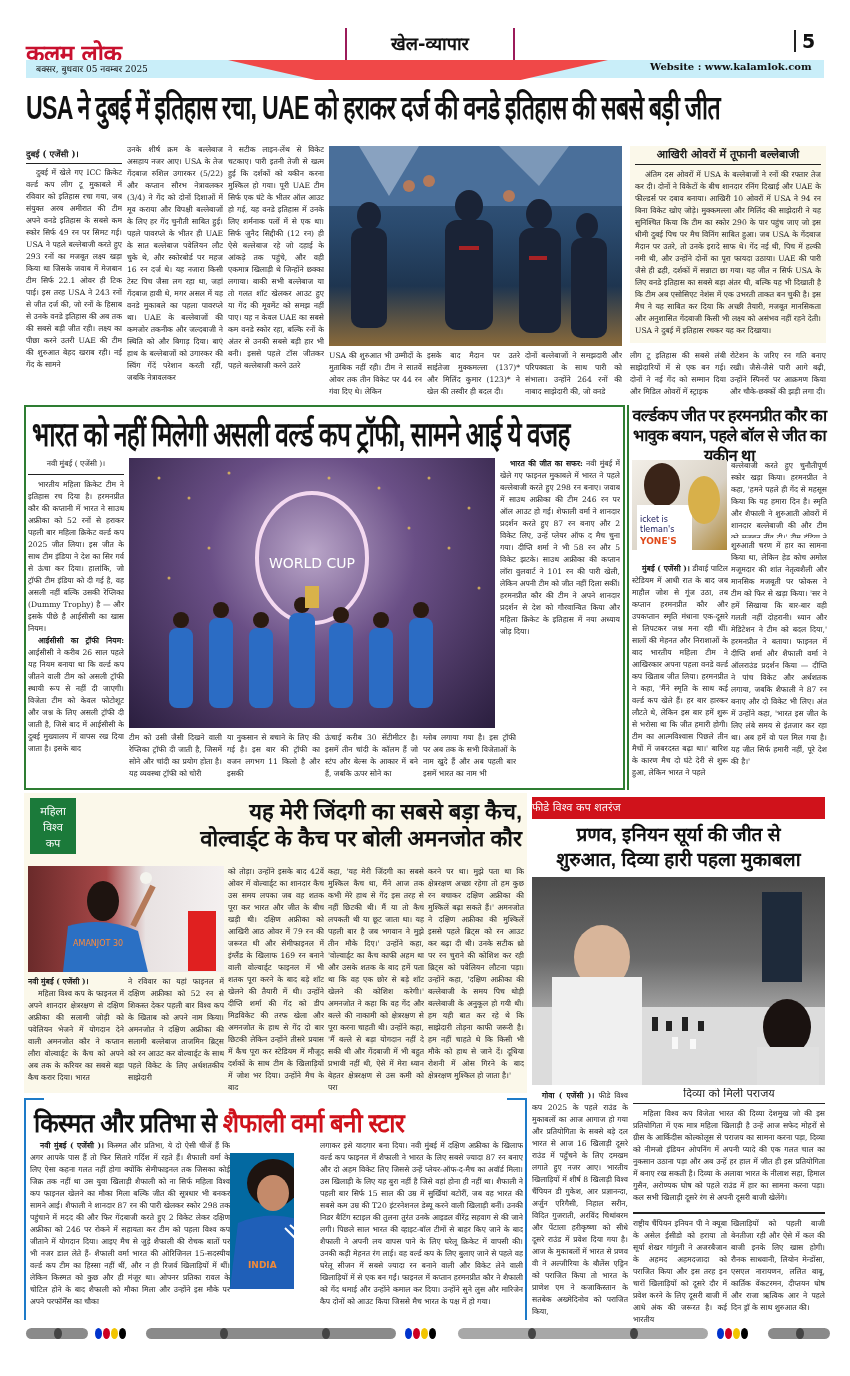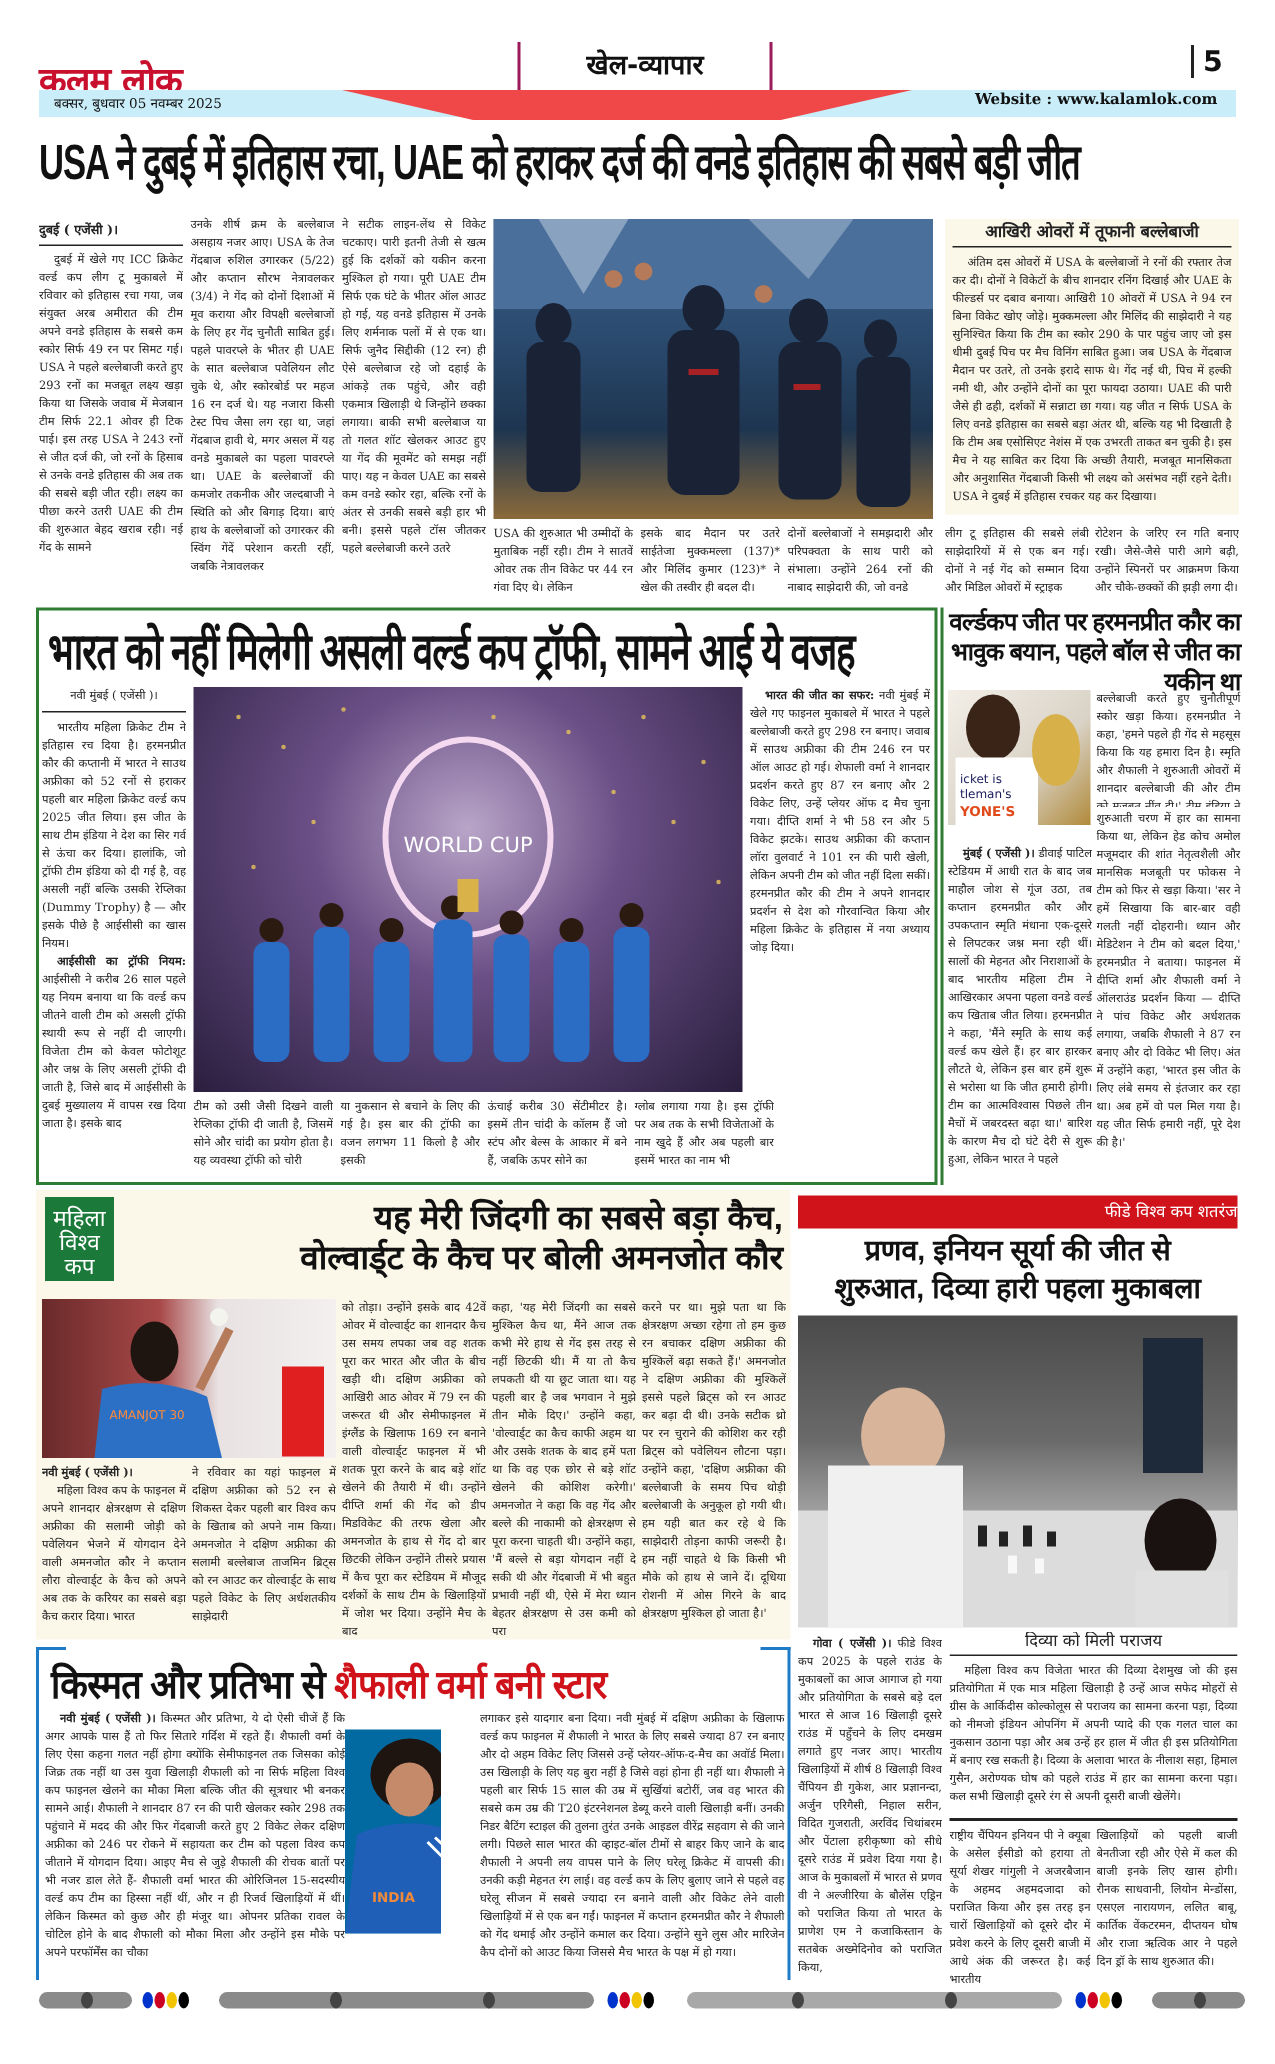--- a/index.html
+++ b/index.html
@@ -15,22 +15,22 @@
 .headline{font-family:"Liberation Sans","DejaVu Sans",sans-serif;font-weight:bold;color:#111;letter-spacing:-1px;transform-origin:left top}
 .h1{left:26px;top:84px;font-size:30px;transform:scaleX(0.78);white-space:nowrap}
 .col{font-size:7.6px;line-height:12px;text-align:justify;overflow:hidden;color:#222}
 .col p{text-indent:10px}
 .dateline{font-weight:bold;text-indent:0!important}
 .photo{background:#555;overflow:hidden}
 .box{border:1px solid #2e7d32}
 .boxbg{background:#fbf8ea}
 .subhead{font-family:"DejaVu Sans",sans-serif;font-weight:bold;font-size:11px;text-align:center;border-bottom:1.5px solid #222;padding-bottom:3px;margin-bottom:4px}
 .rule{height:1.5px;background:#222}
-.badge-green{background:#1b7a3a;color:#fff;text-align:center;font-family:"DejaVu Sans",sans-serif;font-size:15px;line-height:16px;padding-top:6px}
-.red-tag{background:#d0121b;color:#fff;font-family:"DejaVu Sans",sans-serif;font-size:11px;text-align:right;line-height:22px}
+.badge-green{background:#1b7a3a;color:#fff;text-align:center;font-family:"DejaVu Sans",sans-serif;font-size:11px;line-height:16px;padding-top:6px}
+.red-tag{background:#d0121b;color:#fff;font-family:"DejaVu Sans",sans-serif;font-size:11px;text-align:left;line-height:22px}
 .bar{position:absolute;top:1328px;height:11px;border-radius:6px;background:#8a8a8a}
 .bar .knob{position:absolute;top:0;width:8px;height:11px;border-radius:50%;background:#444}
 .dot{position:absolute;top:1328px;width:7px;height:11px;border-radius:50%}
 </style>
 </head>
 <body>
 
 <div class="abs mast-title">कलम लोक</div>
 <div class="abs mast-section">खेल-व्यापार</div>
 <div class="abs mast-page">5</div>
@@ -155,21 +155,21 @@
     <p style="text-indent:0">ऊंचाई करीब 30 सेंटीमीटर है। इसमें तीन चांदी के कॉलम हैं जो स्टंप और बेल्स के आकार में बने हैं, जबकि ऊपर सोने का</p>
   </div>
 <div class="abs col" style="left:423px;top:732px;width:93px;height:55px">
     <p style="text-indent:0">ग्लोब लगाया गया है। इस ट्रॉफी पर अब तक के सभी विजेताओं के नाम खुदे हैं और अब पहली बार इसमें भारत का नाम भी</p>
   </div>
 <div class="abs col" style="left:500px;top:458px;width:120px;height:328px">
   <p><b>भारत की जीत का सफर:</b> <span>नवी मुंबई में खेले गए फाइनल मुकाबले में भारत ने पहले बल्लेबाजी करते हुए 298 रन बनाए। जवाब में साउथ अफ्रीका की टीम 246 रन पर ऑल आउट हो गई। शेफाली वर्मा ने शानदार प्रदर्शन करते हुए 87 रन बनाए और 2 विकेट लिए, उन्हें प्लेयर ऑफ द मैच चुना गया। दीप्ति शर्मा ने भी 58 रन और 5 विकेट झटके। साउथ अफ्रीका की कप्तान लॉरा वुलवार्ट ने 101 रन की पारी खेली, लेकिन अपनी टीम को जीत नहीं दिला सकीं। हरमनप्रीत कौर की टीम ने अपने शानदार प्रदर्शन से देश को गौरवान्वित किया और महिला क्रिकेट के इतिहास में नया अध्याय जोड़ दिया।</span></p>
 </div>
 
 <div class="abs" style="left:627px;top:405px;width:2px;height:385px;background:#2e7d32"></div>
-<div class="abs headline" style="left:632px;top:406px;width:195px;font-size:16px;line-height:20px;text-align:right;letter-spacing:-0.5px">वर्ल्डकप जीत पर हरमनप्रीत कौर का भावुक बयान, पहले बॉल से जीत का यकीन था</div>
+<div class="abs headline" style="left:632px;top:406px;width:195px;font-size:16px;line-height:20px;text-align:center;letter-spacing:-0.5px">वर्ल्डकप जीत पर हरमनप्रीत कौर का भावुक बयान, पहले बॉल से जीत का यकीन था</div>
 <div class="abs photo" style="left:632px;top:460px;width:95px;height:90px;background:linear-gradient(135deg,#f3efe8 0%,#d9d2c6 60%,#b08a3a 100%)">
   <svg width="95" height="90" viewBox="0 0 95 90">
     <ellipse cx="30" cy="25" rx="18" ry="22" fill="#3a2418"></ellipse>
     <rect x="5" y="45" width="55" height="45" fill="#fff"></rect>
     <text x="8" y="62" font-size="8" fill="#1a1a5a" font-family="DejaVu Sans">icket is</text>
     <text x="8" y="72" font-size="8" fill="#1a1a5a" font-family="DejaVu Sans">tleman's</text>
     <text x="8" y="84" font-size="9" fill="#e04a1a" font-weight="bold" font-family="DejaVu Sans">YONE'S</text>
     <ellipse cx="72" cy="40" rx="16" ry="24" fill="#d8b04a"></ellipse>
   </svg>
 </div>

